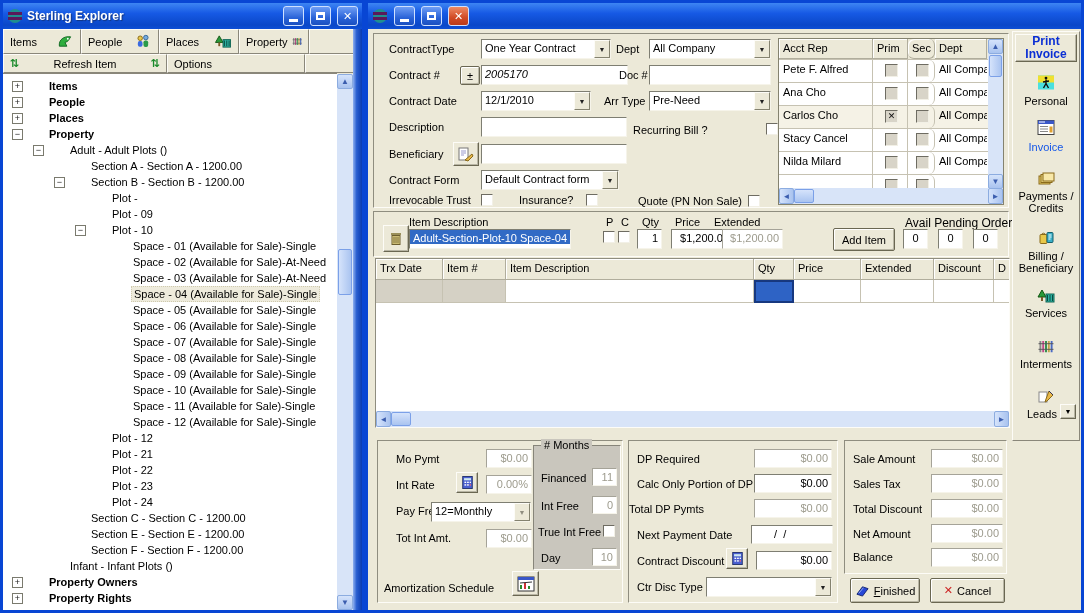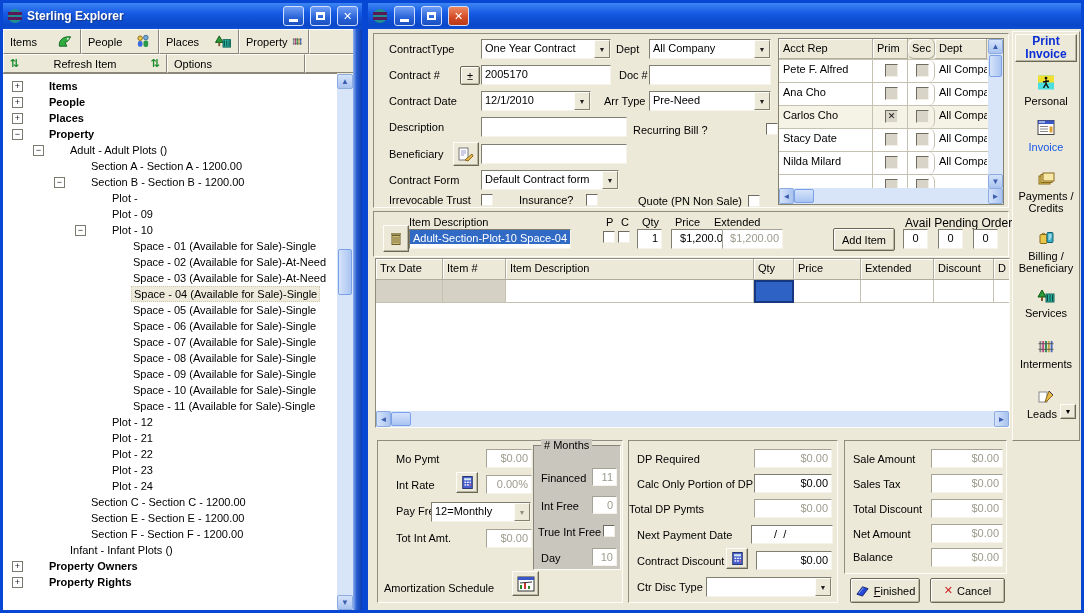--- a/index.html
+++ b/index.html
@@ -267,20 +267,24 @@
           <span class="tl">Space - 09 (Available for Sale)-Single</span>
         </div>
       <div class="trow l4">
           <span class="tbox no"></span>
           <span class="tl">Space - 10 (Available for Sale)-Single</span>
         </div>
       <div class="trow l4">
           <span class="tbox no"></span>
           <span class="tl">Space - 11 (Available for Sale)-Single</span>
         </div>
+      <div class="trow l4">
+          <span class="tbox no"></span>
+          <span class="tl">Space - 12 (Available for Sale)-Single</span>
+        </div>
       <div class="trow l3">
           <span class="tbox no"></span>
           <span class="tl">Plot - 12</span>
         </div>
       <div class="trow l3">
           <span class="tbox no"></span>
           <span class="tl">Plot - 21</span>
         </div>
       <div class="trow l3">
           <span class="tbox no"></span>
@@ -354,21 +358,21 @@
             <span class="ddb"></span>
           </span>
         <span class="lbl" style="left:242px;top:9px;">Dept</span>
         <span class="dd" style="left:275px;top:5px;width:122px;height:20px;">
             <span class="ddv">All Company</span>
             <span class="ddb"></span>
           </span>
 
         <span class="lbl" style="left:15px;top:35px;">Contract #</span>
         <span class="btn" style="left:86px;top:32px;width:20px;height:19px;position:absolute;">±</span>
-        <span class="fld" style="left:107px;top:31px;width:130px;height:20px;">
+        <span class="fld" style="left:107px;top:31px;width:147px;height:20px;font-style:italic;">
             <span class="fv">2005170</span>
           </span>
         <span class="lbl" style="left:245px;top:35px;">Doc #</span>
         <span class="fld" style="left:275px;top:31px;width:122px;height:20px;">
             <span class="fv"></span>
           </span>
 
         <span class="lbl" style="left:15px;top:61px;">Contract Date</span>
         <span class="dd" style="left:107px;top:57px;width:110px;height:20px;">
             <span class="ddv">12/1/2010</span>
@@ -432,21 +436,21 @@
               <span class="agc c-sec"><span class="cb gray" style="margin-left:4px;"><span></span></span></span>
               <span class="agc c-dept">All Company</span>
             </div>
             <div class="agr" style="background:#f5f2e6;">
               <span class="agc c-name">Carlos Cho</span>
               <span class="agc c-prim"><span class="cb gray"><span>✕</span></span></span>
               <span class="agc c-sec"><span class="cb gray" style="margin-left:4px;"><span></span></span></span>
               <span class="agc c-dept">All Company</span>
             </div>
             <div class="agr">
-              <span class="agc c-name">Stacy Date</span>
+              <span class="agc c-name">Stacy Cancel</span>
               <span class="agc c-prim"><span class="cb gray"><span></span></span></span>
               <span class="agc c-sec"><span class="cb gray" style="margin-left:4px;"><span></span></span></span>
               <span class="agc c-dept">All Company</span>
             </div>
             <div class="agr">
               <span class="agc c-name">Nilda Milard</span>
               <span class="agc c-prim"><span class="cb gray"><span></span></span></span>
               <span class="agc c-sec"><span class="cb gray" style="margin-left:4px;"><span></span></span></span>
               <span class="agc c-dept">All Company</span>
             </div>

